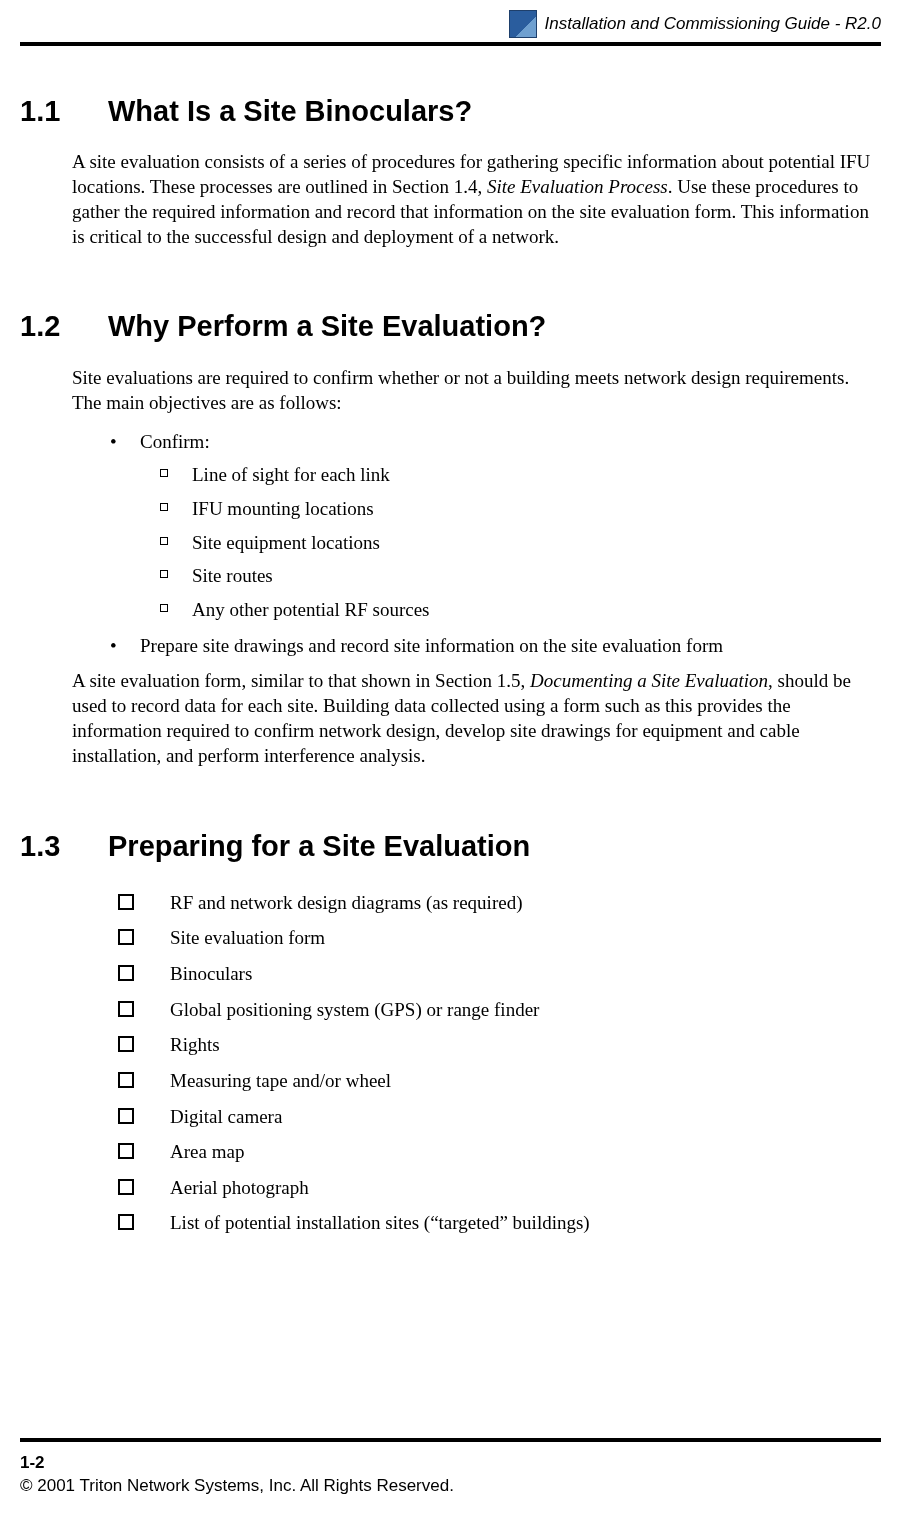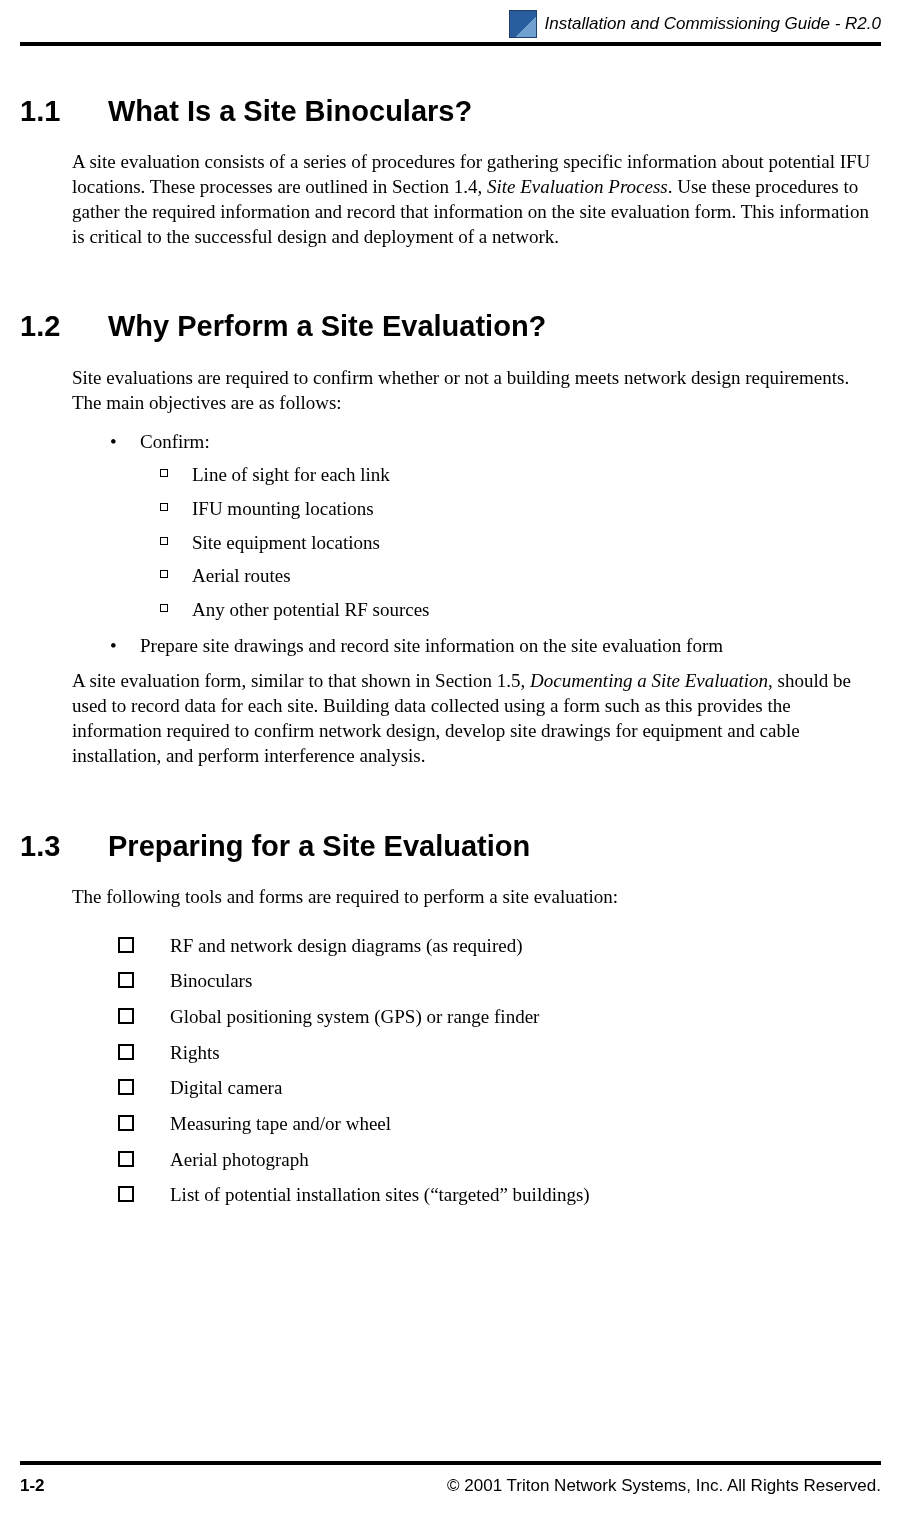--- a/index.html
+++ b/index.html
@@ -135,20 +135,21 @@
     border-top: 1px solid #000;
     border-bottom: 3px solid #000;
     height: 3px;
     margin-bottom: 10px;
   }
   .footer-row {
     display: flex;
     justify-content: space-between;
     font-family: Arial, Helvetica, sans-serif;
     font-size: 17px;
+    flex-direction: column;
   }
   .footer-row .pn { font-weight: bold; }
 </style>
 </head>
 <body>
 
 <div class="page">
   <div class="header-row">
     <div class="logo"></div>
     <div class="header-title">Installation and Commissioning Guide - R2.0</div>
@@ -173,46 +174,47 @@
     </h2>
     <p class="body">Site evaluations are required to confirm whether or not a building meets network design requirements. The main objectives are as follows:</p>
 
     <ul class="b1">
       <li>
         <span>Confirm:</span>
         <ul class="b2">
           <li>Line of sight for each link</li>
           <li>IFU mounting locations</li>
           <li>Site equipment locations</li>
-          <li>Aerial routes</li>
+          <li>Site routes</li>
           <li>Any other potential RF sources</li>
         </ul>
       </li>
       <li>Prepare site drawings and record site information on the site evaluation form</li>
     </ul>
 
     <p class="body">
       <span>A site evaluation form, similar to that shown in Section 1.5, </span><span class="ital">Documenting a Site Evaluation</span><span>, should be used to record data for each site. Building data collected using a form such as this provides the information required to confirm network design, develop site drawings for equipment and cable installation, and perform interference analysis.</span>
     </p>
 
     <div class="gap-lg"></div>
 
     <h2 class="section">
       <span class="num">1.3</span>
       <span>Preparing for a Site Evaluation</span>
     </h2>
-    <p class="body">The following tools and forms are required to perform a site evaluation:</p>
 
     <ul class="check">
       <li>RF and network design diagrams (as required)</li>
+      <li>Site evaluation form</li>
       <li>Binoculars</li>
       <li>Global positioning system (GPS) or range finder</li>
       <li>Rights</li>
+      <li>Measuring tape and/or wheel</li>
       <li>Digital camera</li>
-      <li>Measuring tape and/or wheel</li>
+      <li>Area map</li>
       <li>Aerial photograph</li>
       <li>List of potential installation sites (“targeted” buildings)</li>
     </ul>
 
   </div>
 </div>
 
 <div class="footer">
   <hr class="hr-bot">
   <div class="footer-row">

